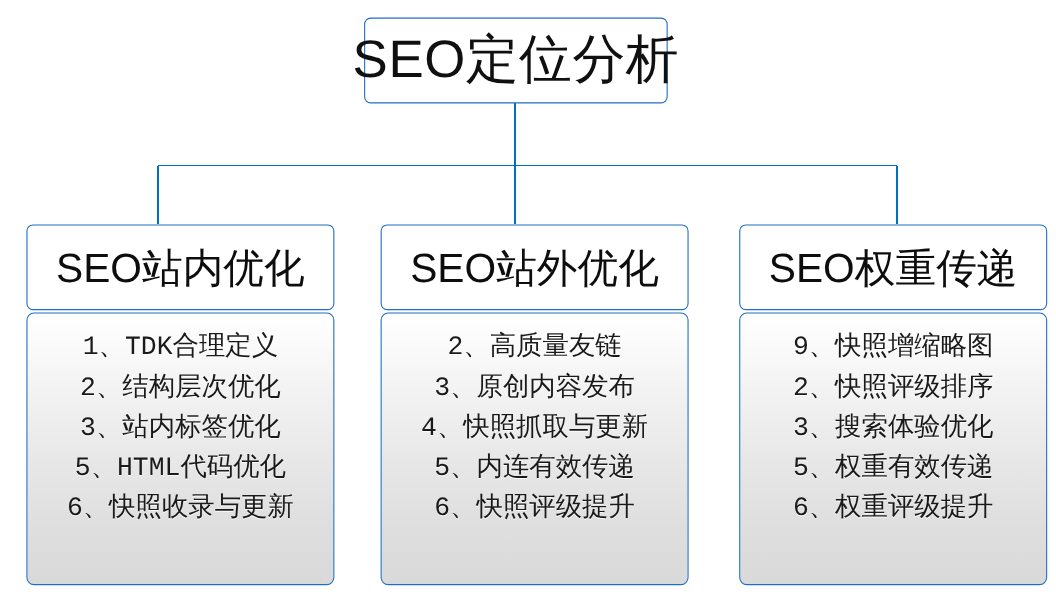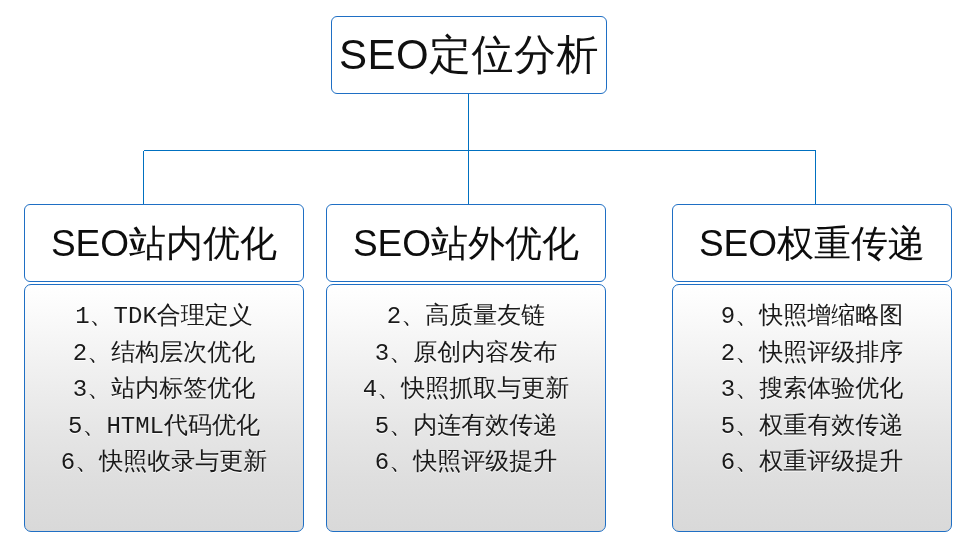--- a/index.html
+++ b/index.html
@@ -38,35 +38,35 @@
     height: 78px;
     box-sizing: border-box;
     border: 1.4px solid #1f6fc4;
     border-radius: 6px;
     background: #ffffff;
     display: flex;
     align-items: center;
     justify-content: center;
   }
   .root-label {
-    font-size: 42px;
+    font-size: 48px;
     color: #101010;
     letter-spacing: 0.5px;
     line-height: 1;
     white-space: nowrap;
   }
 
   
   .branch {
     position: absolute;
     top: 204px;
     width: 280px;
   }
   .branch-1 { left: 8px; padding-left: 16px; }
-  .branch-2 { left: 326px; }
+  .branch-2 { left: 346px; }
   .branch-3 { left: 672px; }
 
   .branch-header {
     box-sizing: border-box;
     width: 100%;
     height: 78px;
     border: 1.4px solid #1f6fc4;
     border-radius: 6px;
     background: #ffffff;
     display: flex;

